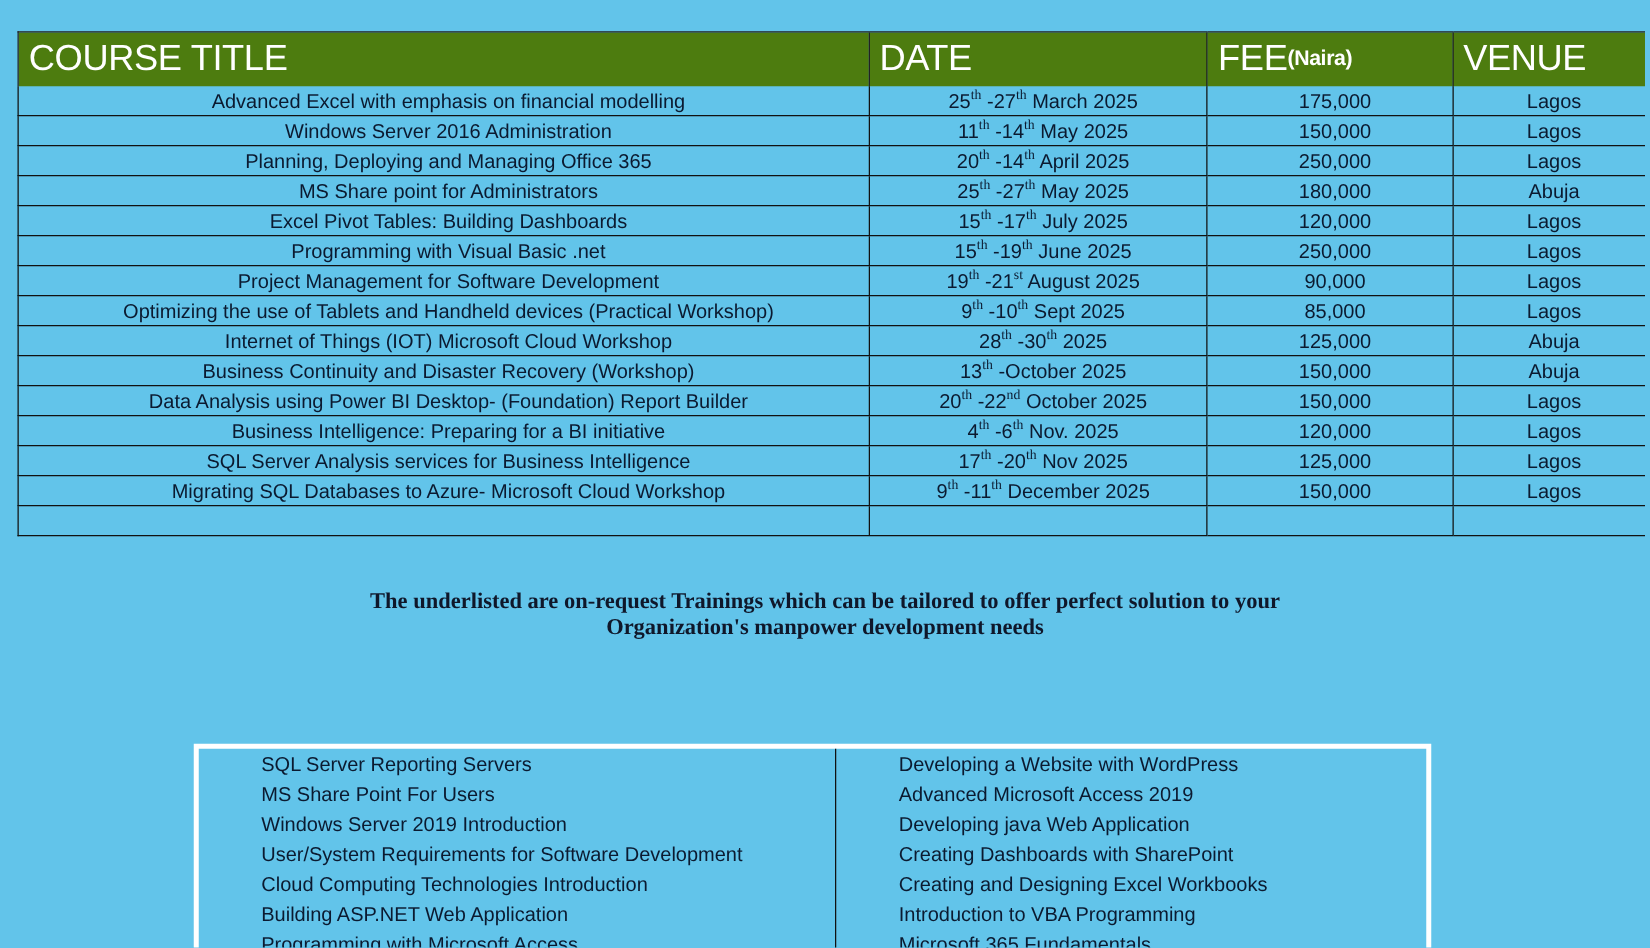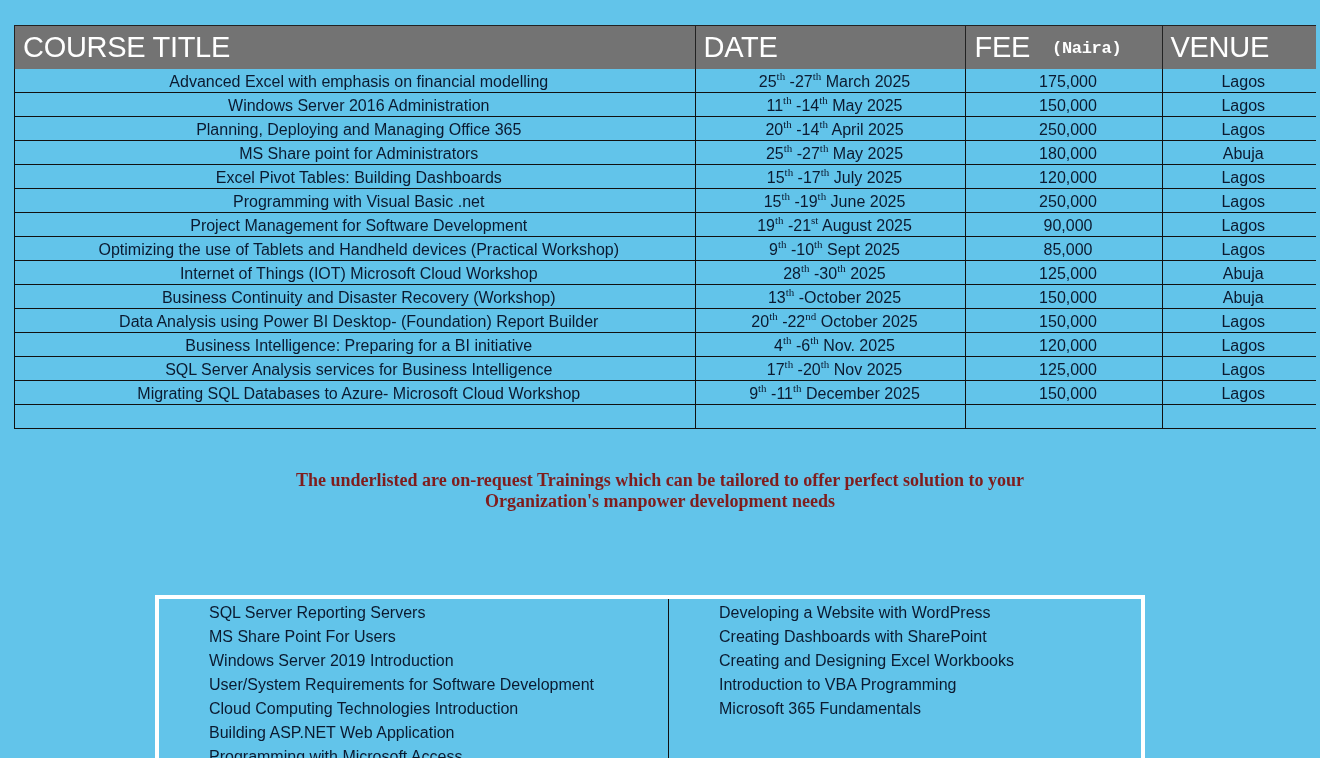--- a/index.html
+++ b/index.html
@@ -9,51 +9,51 @@
     font-family: "Liberation Sans", "DejaVu Sans", sans-serif;
     color: #0b1a30;
     position: relative;
   }
   .schedule {
     position: absolute; left: 14px; top: 25px; width: 1302px;
     border-collapse: collapse;
     table-layout: fixed;
   }
   .schedule th {
-    background: #737373; color: #ffffff;
+    background: #4d7c0f; color: #ffffff;
     height: 43px; text-align: left; font-weight: normal;
     font-size: 29px; padding: 0 0 0 8px;
     border-left: 1px solid #222; border-top: 1px solid #222;
     vertical-align: middle;
     letter-spacing: -0.3px;
   }
   .schedule th .sub {
-    font-family: Liberation Mono, monospace;
-    font-weight: bold; font-size: 17px; margin-left: 22px;
+    font-family: Liberation Sans, sans-serif;
+    font-weight: bold; font-size: 17px; 
     vertical-align: 4px;
   }
   .schedule td {
     height: 23px; font-size: 16px; padding: 0 0 0 8px;
     border-left: 1px solid #111;
     border-bottom: 1px solid #111;
     white-space: nowrap; overflow: hidden;
     vertical-align: bottom; line-height: 21px; text-align: center;
   }
   .schedule tr td:last-child { border-right: none; }
   .schedule sup { font-size: 11px; line-height: 0; vertical-align: 7px; font-family: Liberation Serif, serif; }
   .col-title { width: 663px; }
   .col-date { width: 264px; }
   .col-fee { width: 191px; }
   .col-venue { width: 150px; }
 
   .notice {
     position: absolute; left: 170px; top: 470px; width: 980px;
     text-align: center;
     font-family: "Liberation Serif", "DejaVu Serif", serif;
-    font-weight: bold; font-size: 18px; line-height: 21px; color: #7f1d1d;
+    font-weight: bold; font-size: 18px; line-height: 21px; color: #0f172a;
   }
   .onrequest {
     position: absolute; left: 155px; top: 557px; width: 982px; height: 192px;
     border: 4px solid #ffffff; display: flex; margin-top: 38px;
   }
   .onrequest .col {
     flex: 1; padding: 2px 0 0 50px; box-sizing: border-box;
   }
   .onrequest .col.left { border-right: 1px solid #111; width: 510px; flex: none; }
   .onrequest .item {
@@ -183,18 +183,20 @@
       <div class="item">MS Share Point For Users</div>
       <div class="item">Windows Server 2019 Introduction</div>
       <div class="item">User/System Requirements for Software Development</div>
       <div class="item">Cloud Computing Technologies Introduction</div>
       <div class="item">Building ASP.NET Web Application</div>
       <div class="item">Programming with Microsoft Access</div>
       <div class="item">SQL Server - Introduction</div>
     </div>
   <div class="col right" id="or-right">
       <div class="item">Developing a Website with WordPress</div>
+      <div class="item">Advanced Microsoft Access 2019</div>
+      <div class="item">Developing java Web Application</div>
       <div class="item">Creating Dashboards with SharePoint</div>
       <div class="item">Creating and Designing Excel Workbooks</div>
       <div class="item">Introduction to VBA Programming</div>
       <div class="item">Microsoft 365 Fundamentals</div>
     </div>
 </div>
 
 </body></html>

